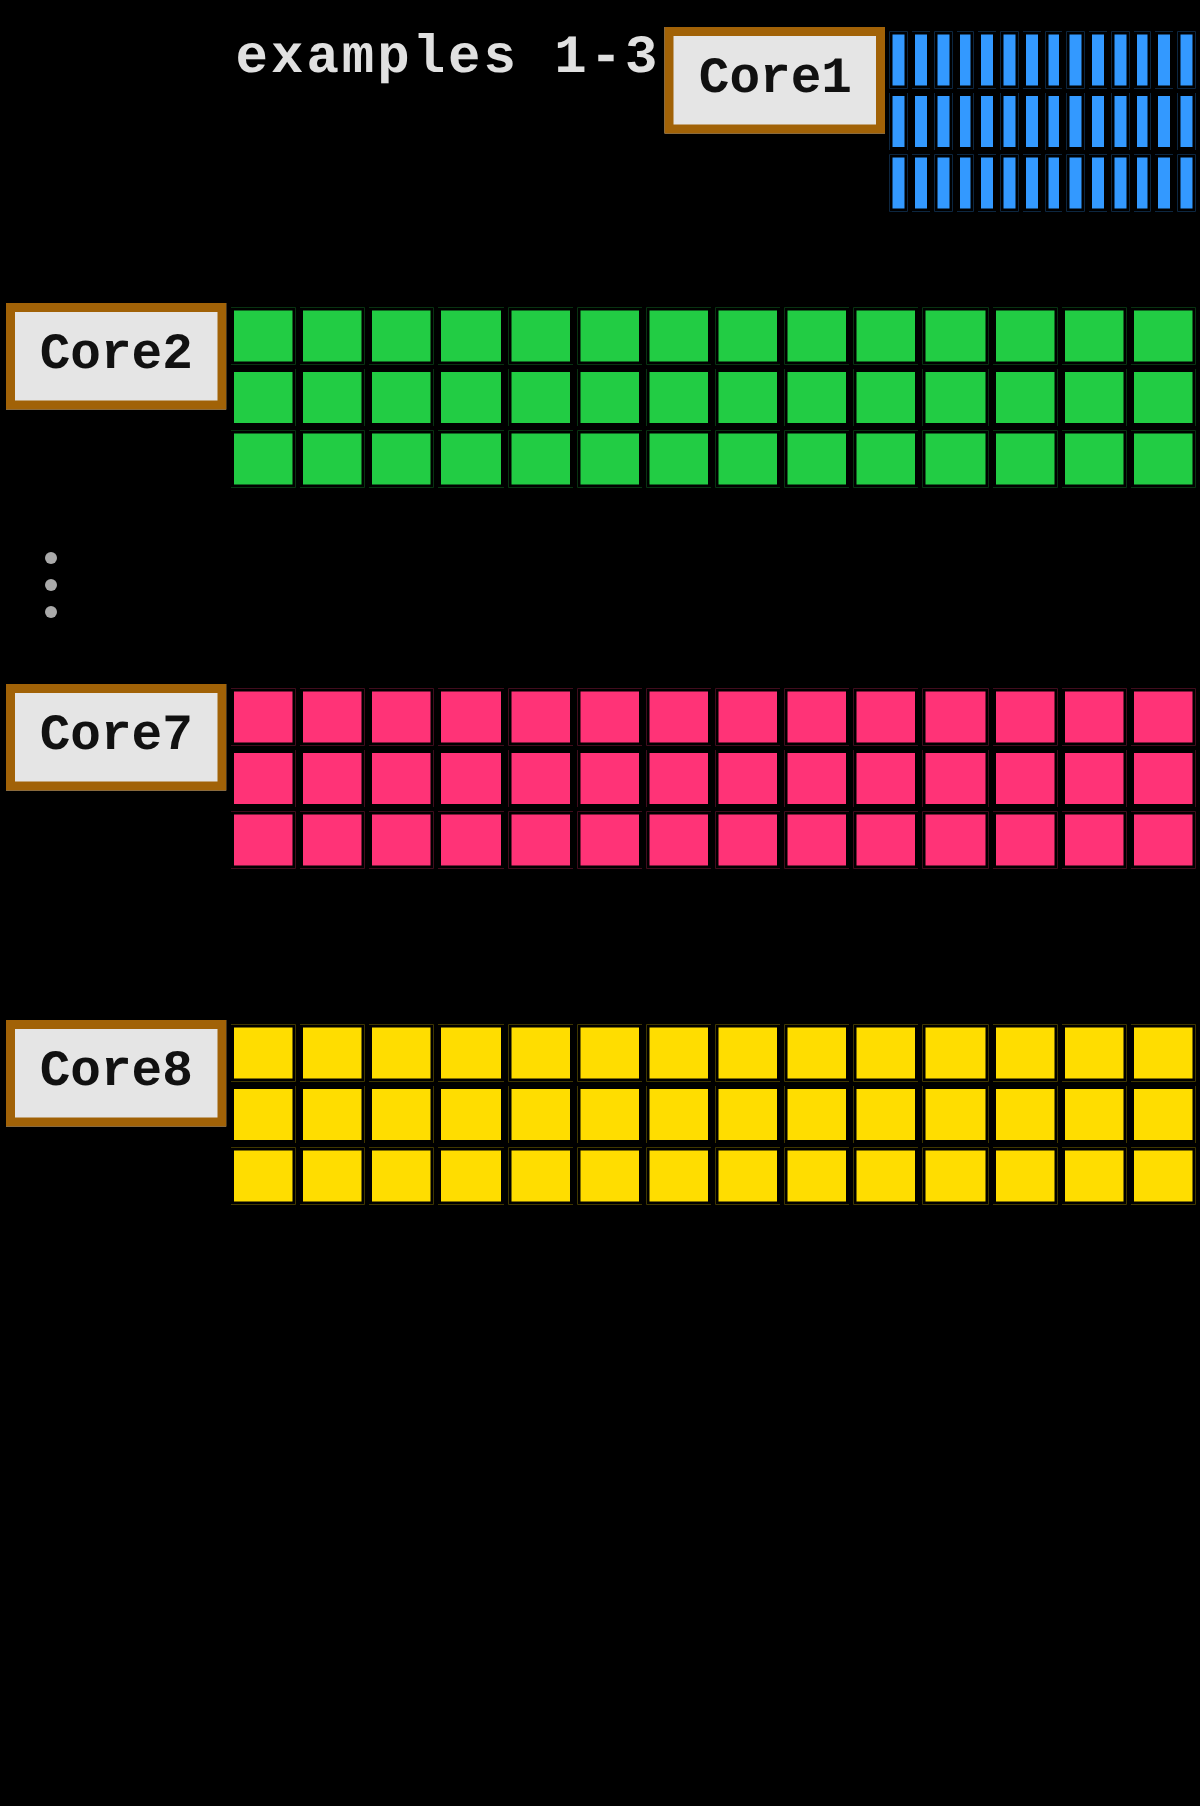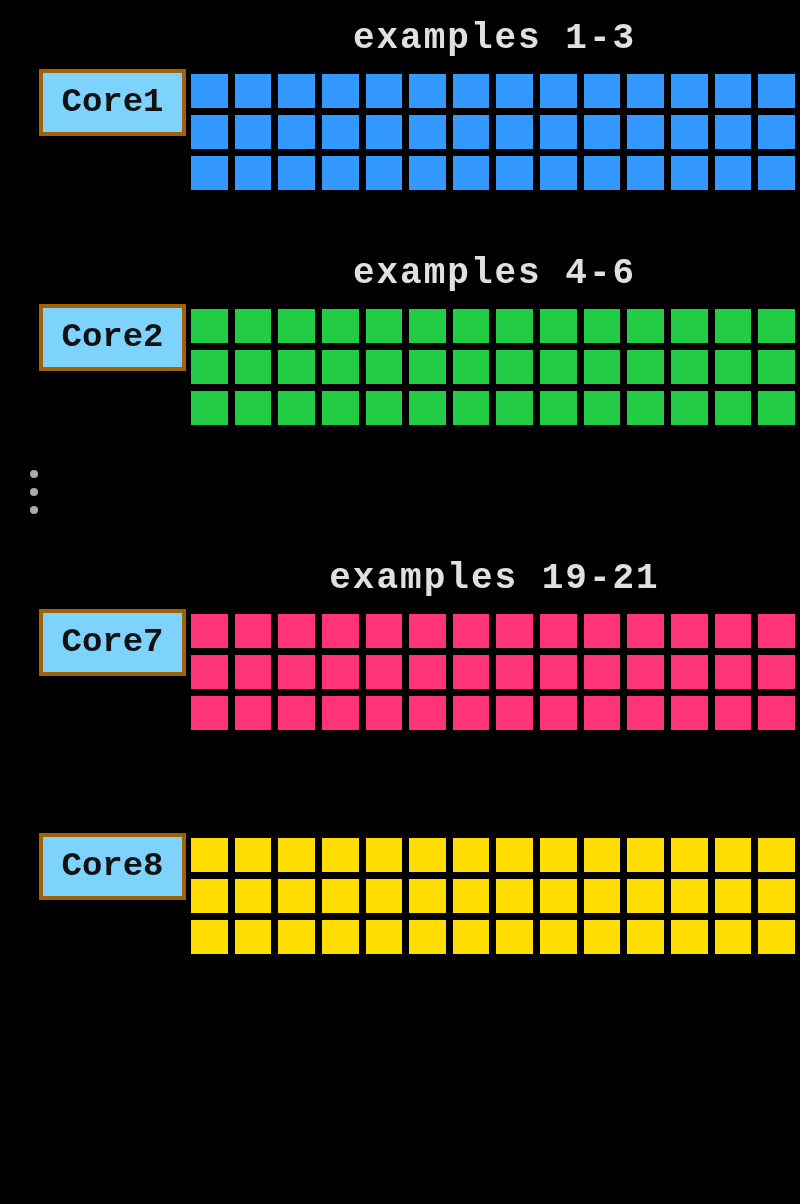--- a/index.html
+++ b/index.html
@@ -7,24 +7,23 @@
     body {
       background: #000;
       width: 800px;
       min-height: 1204px;
       font-family: 'Courier New', Courier, monospace;
       overflow-x: hidden;
     }
 
     .section {
       display: flex;
-      flex-direction: column;
+      flex-direction: row;
       align-items: flex-start;
-      padding: 18px 0 0 16px;
-      margin-left: 23px;
+      padding: 18px 0 0 4px;
     }
 
     .section-title {
       width: 100%;
       text-align: center;
       font-family: 'Courier New', Courier, monospace;
       font-size: 36px;
       font-weight: bold;
       color: #e0e0e0;
       letter-spacing: 2px;
@@ -35,22 +34,22 @@
     .core-row {
       display: flex;
       flex-direction: row;
       align-items: flex-start;
       width: 100%;
     }
 
     .core-label {
       width: 147px;
       min-width: 147px;
-      background: #7dd3fc;
-      border: 4px solid #a16207;
+      background: #e5e5e5;
+      border: 6px solid #a16207;
       display: flex;
       align-items: center;
       justify-content: center;
       font-family: 'Courier New', Courier, monospace;
       font-size: 34px;
       font-weight: bold;
       color: #111;
       line-height: 1.15;
       padding: 10px 6px;
     }
@@ -187,21 +186,20 @@
         <div class="cell cell-blue"></div>
         <div class="cell cell-blue"></div>
         <div class="cell cell-blue"></div>
       </div>
   </div>
 </div>
 
 <div class="spacer"></div>
 
 <div class="section">
-  <div class="section-title">examples 4-6</div>
   <div class="core-row">
     <div class="core-label">
       <span>Core</span>
         <br>
       <span>2</span>
     </div>
     <div class="grid-area grid-green" id="grid-core2">
         <div class="cell cell-green"></div>
         <div class="cell cell-green"></div>
         <div class="cell cell-green"></div>
@@ -250,21 +248,20 @@
 
 <div class="dots-section">
   <div class="dots">
     <div class="dot"></div>
     <div class="dot"></div>
     <div class="dot"></div>
   </div>
 </div>
 
 <div class="section">
-  <div class="section-title">examples 19-21</div>
   <div class="core-row">
     <div class="core-label">
       <span>Core</span>
         <br>
       <span>7</span>
     </div>
     <div class="grid-area grid-pink" id="grid-core7">
         <div class="cell cell-pink"></div>
         <div class="cell cell-pink"></div>
         <div class="cell cell-pink"></div>

